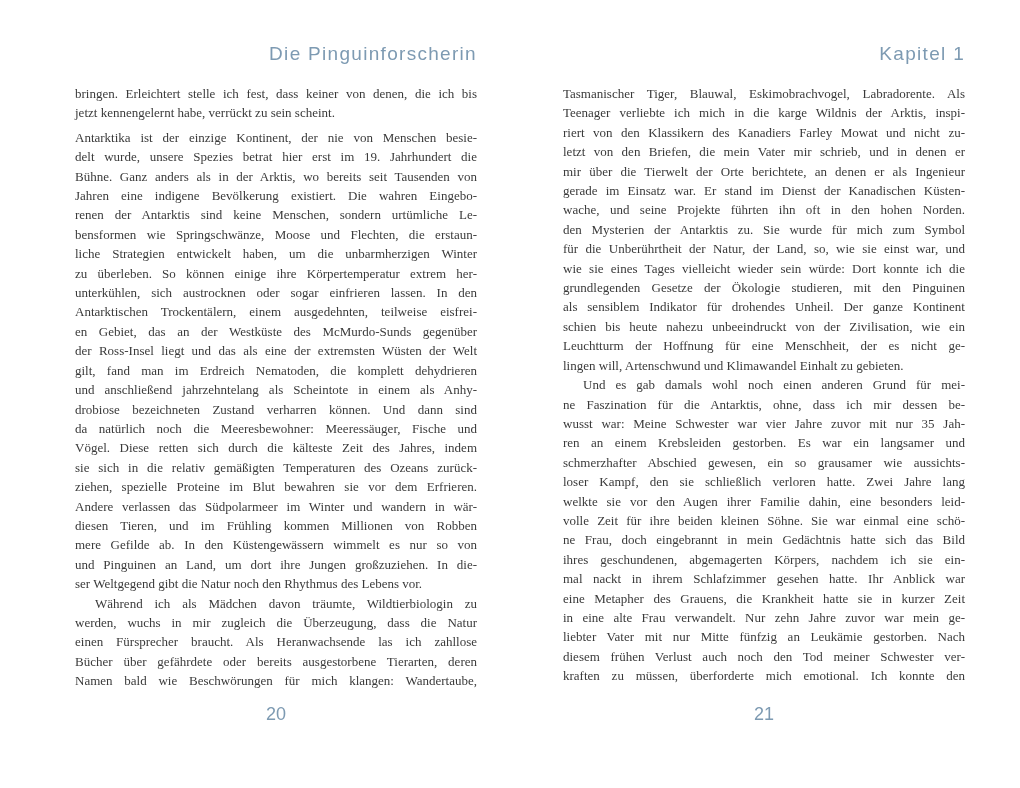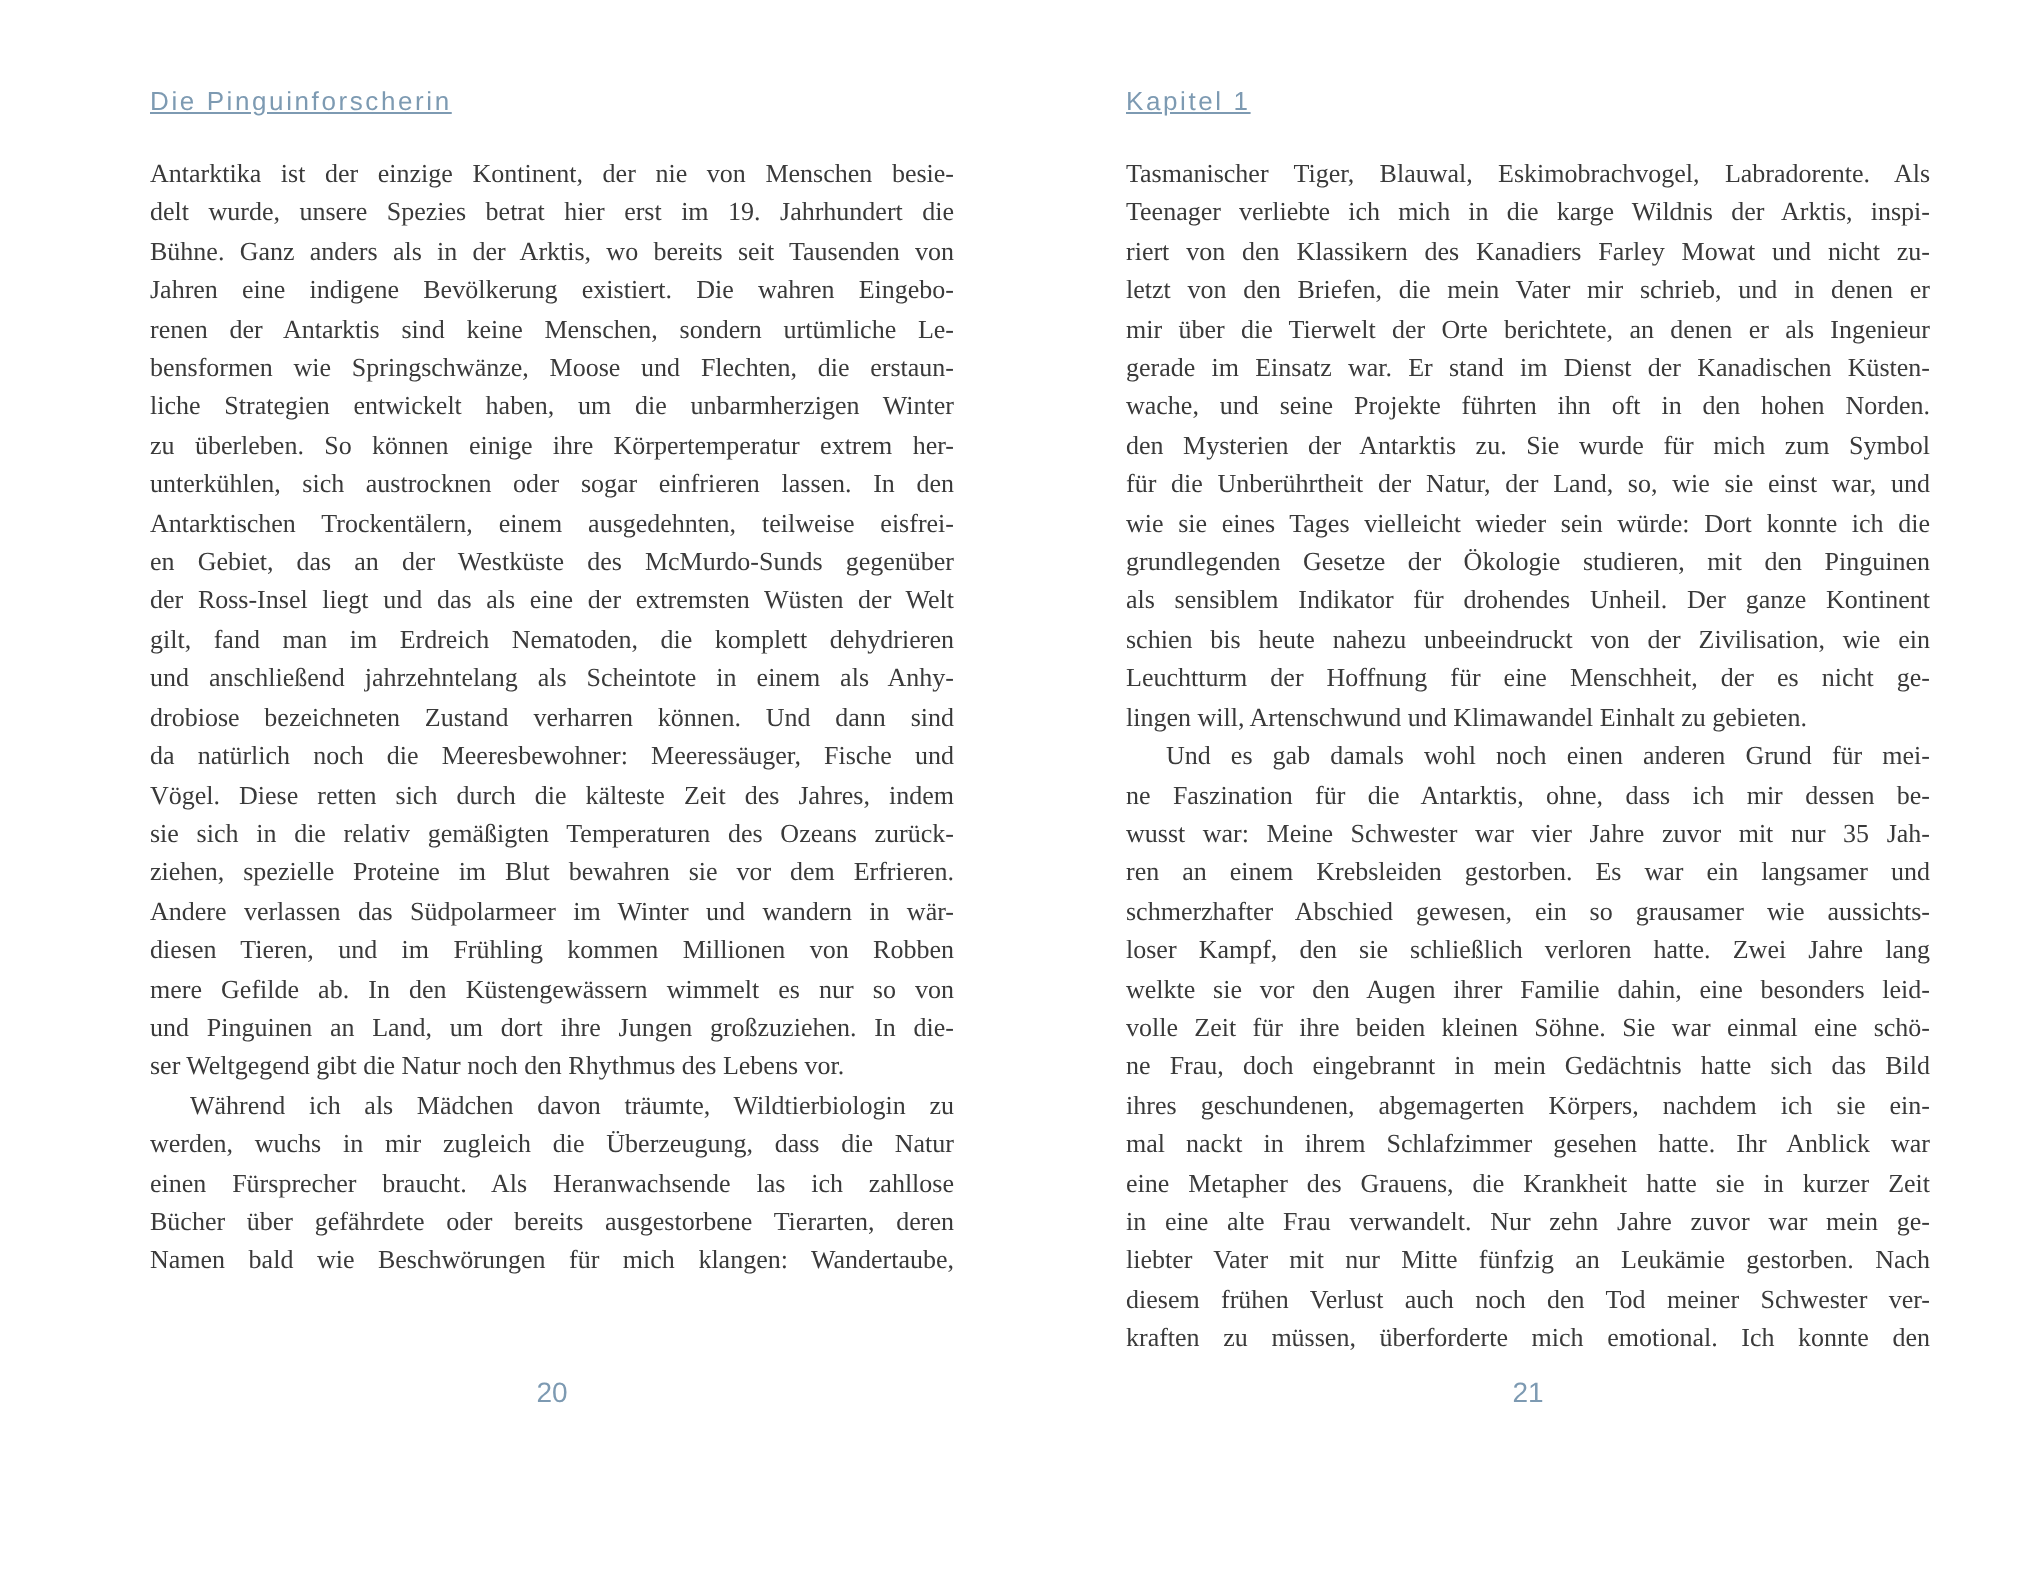--- a/index.html
+++ b/index.html
@@ -10,27 +10,26 @@
     overflow: hidden;
   }
   .spread { display: flex; width: 1020px; height: 788px; background: #ffffff; }
   .page { position: relative; width: 510px; height: 788px; box-sizing: border-box; }
   .page .content-col { box-sizing: border-box; }
   .page.left  .content-col { margin: 0 33px 0 75px; }   
   .page.right .content-col { margin: 0 55px 0 53px; }
 
   .running-head {
     margin-top: 43px;
-    text-align: left;
+    text-align: right;
     font-family: "Liberation Sans", sans-serif;
     font-weight: 400;
-    font-size: 13px;
+    font-size: 19px;
     letter-spacing: 1.3px;
     color: var(--accent, #7d9ab2);
-    text-decoration: underline;
   }
 
   .page-body {
     margin-top: 19px;
     font-size: 13px;
     line-height: 19.4px;
     color: var(--ink, #3a3a3a);
   }
   .para { margin: 0; }
   .para.gap { margin-top: 5px; }
@@ -38,37 +37,41 @@
   .line {
     text-align: justify;
     text-align-last: justify;
     text-justify: inter-word;
     white-space: normal;
   }
   .line.end { text-align-last: left; }
 
   .folio {
     position: absolute;
-    top: 688px;
+    top: 704px;
     font-family: "Liberation Sans", sans-serif;
-    font-size: 14px;
+    font-size: 18px;
     color: var(--accent, #7d9ab2);
     text-align: center;
   }
   .page.left  .folio { left: 75px; right: 33px; }
   .page.right .folio { left: 53px; right: 55px; }
 </style>
 </head>
 <body style="background: rgb(255, 255, 255);">
 
 <div class="spread">
   <div class="page left">
     <div class="content-col">
       <div class="running-head">Die Pinguinforscherin</div>
       <div class="page-body" id="left-body">
+          <div class="para">
+            <div class="line">bringen. Erleichtert stelle ich fest, dass keiner von denen, die ich bis</div>
+            <div class="line end">jetzt kennengelernt habe, verrückt zu sein scheint.</div>
+          </div>
           <div class="para gap">
             <div class="line">Antarktika ist der einzige Kontinent, der nie von Menschen besie-</div>
             <div class="line">delt wurde, unsere Spezies betrat hier erst im 19. Jahrhundert die</div>
             <div class="line">Bühne. Ganz anders als in der Arktis, wo bereits seit Tausenden von</div>
             <div class="line">Jahren eine indigene Bevölkerung existiert. Die wahren Eingebo-</div>
             <div class="line">renen der Antarktis sind keine Menschen, sondern urtümliche Le-</div>
             <div class="line">bensformen wie Springschwänze, Moose und Flechten, die erstaun-</div>
             <div class="line">liche Strategien entwickelt haben, um die unbarmherzigen Winter</div>
             <div class="line">zu überleben. So können einige ihre Körpertemperatur extrem her-</div>
             <div class="line">unterkühlen, sich austrocknen oder sogar einfrieren lassen. In den</div>

